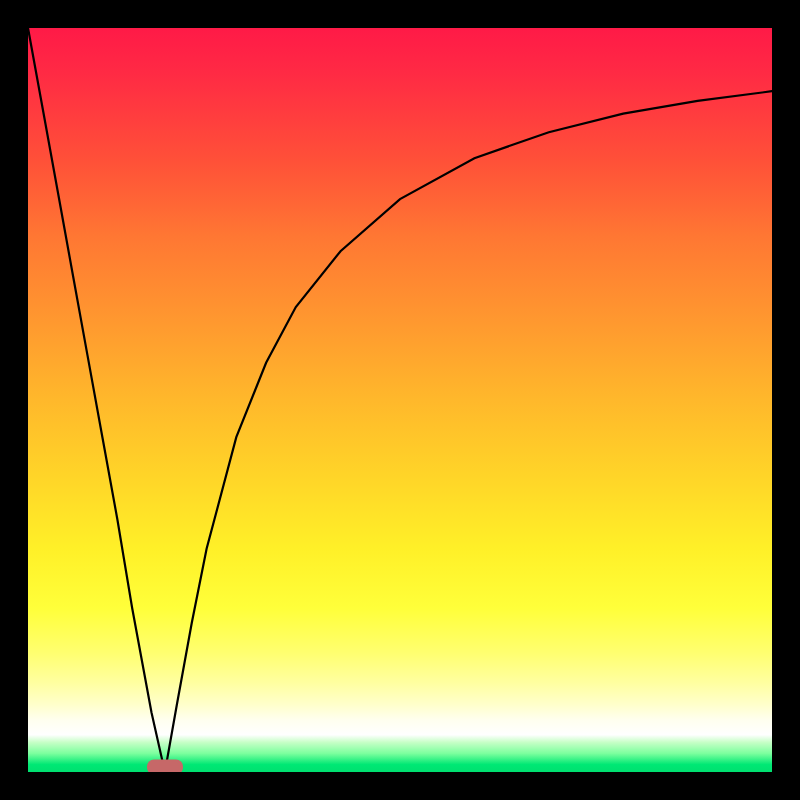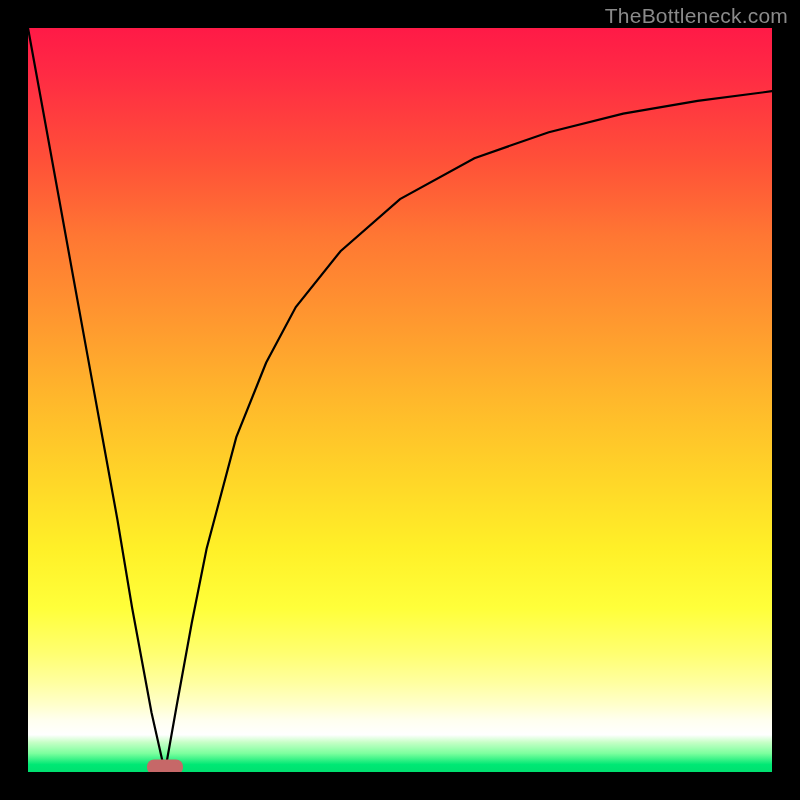--- a/index.html
+++ b/index.html
@@ -90,14 +90,13 @@
   <div class="plot-area">
     <div class="gradient-bg"></div>
 
     <svg class="curve-svg" viewBox="0 0 744 744" preserveAspectRatio="none">
       <path id="curve-path" class="curve-path" d="M 0.0 0.0 L 14.9 81.8 L 29.8 163.7 L 44.6 245.5 L 59.5 327.4 L 74.4 409.2 L 89.3 491.0 L 104.2 580.3 L 123.5 684.5 L 136.9 744.0 L 148.8 677.0 L 163.7 595.2 L 178.6 520.8 L 208.3 409.2 L 238.1 334.8 L 267.8 279.0 L 312.5 223.2 L 372.0 171.1 L 446.4 130.2 L 520.8 104.2 L 595.2 85.6 L 669.6 72.9 L 744.0 63.2"></path>
     </svg>
 
     <div id="marker" class="marker" style="background: rgb(198, 104, 104); left: 18.4%; top: 99.3%;"></div>
   </div>
 
-  <div class="watermark">TheBottleneck.com</div>
 </div>
 
 </body></html>

